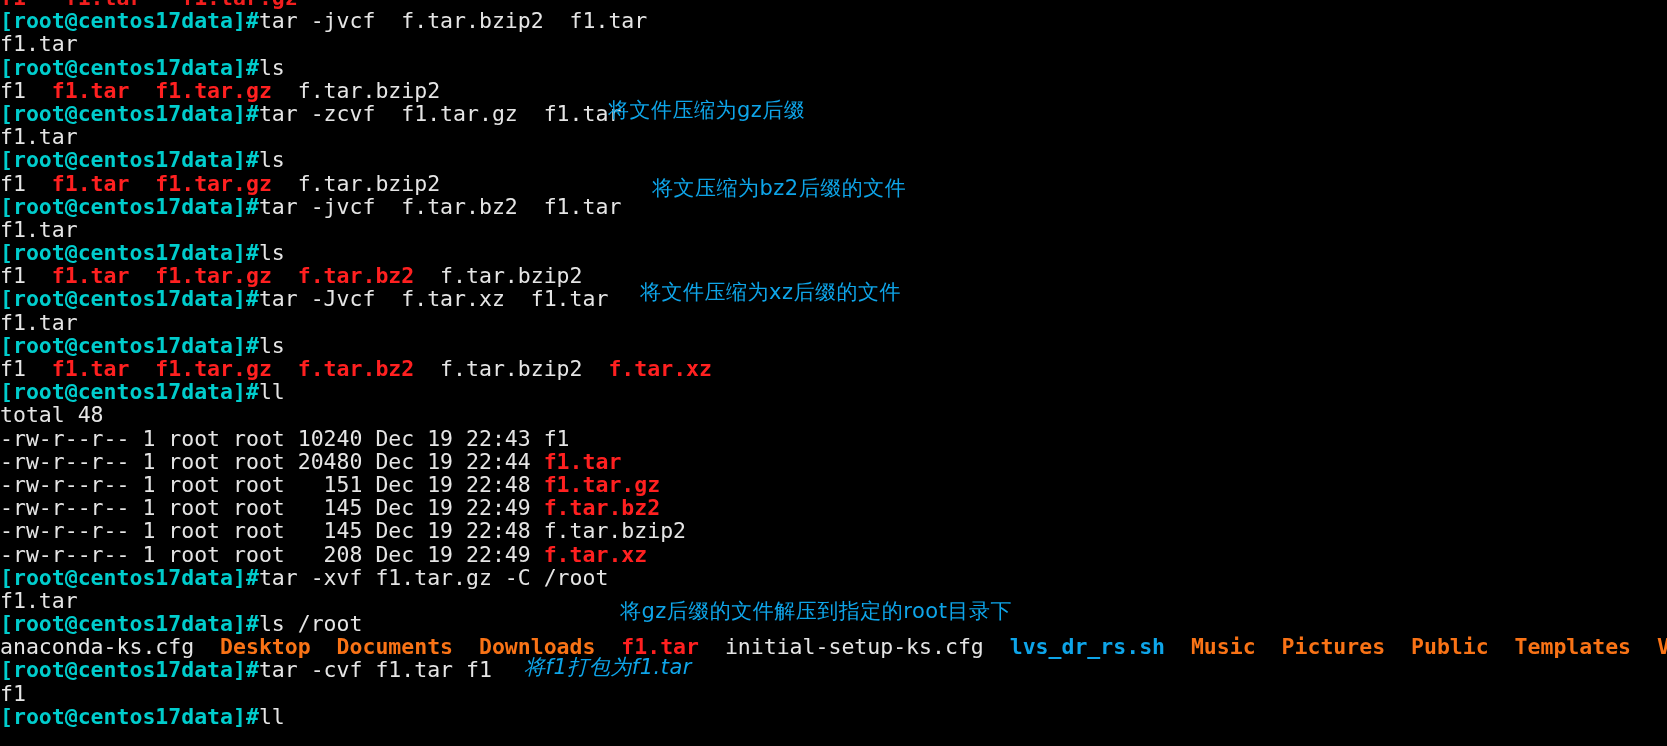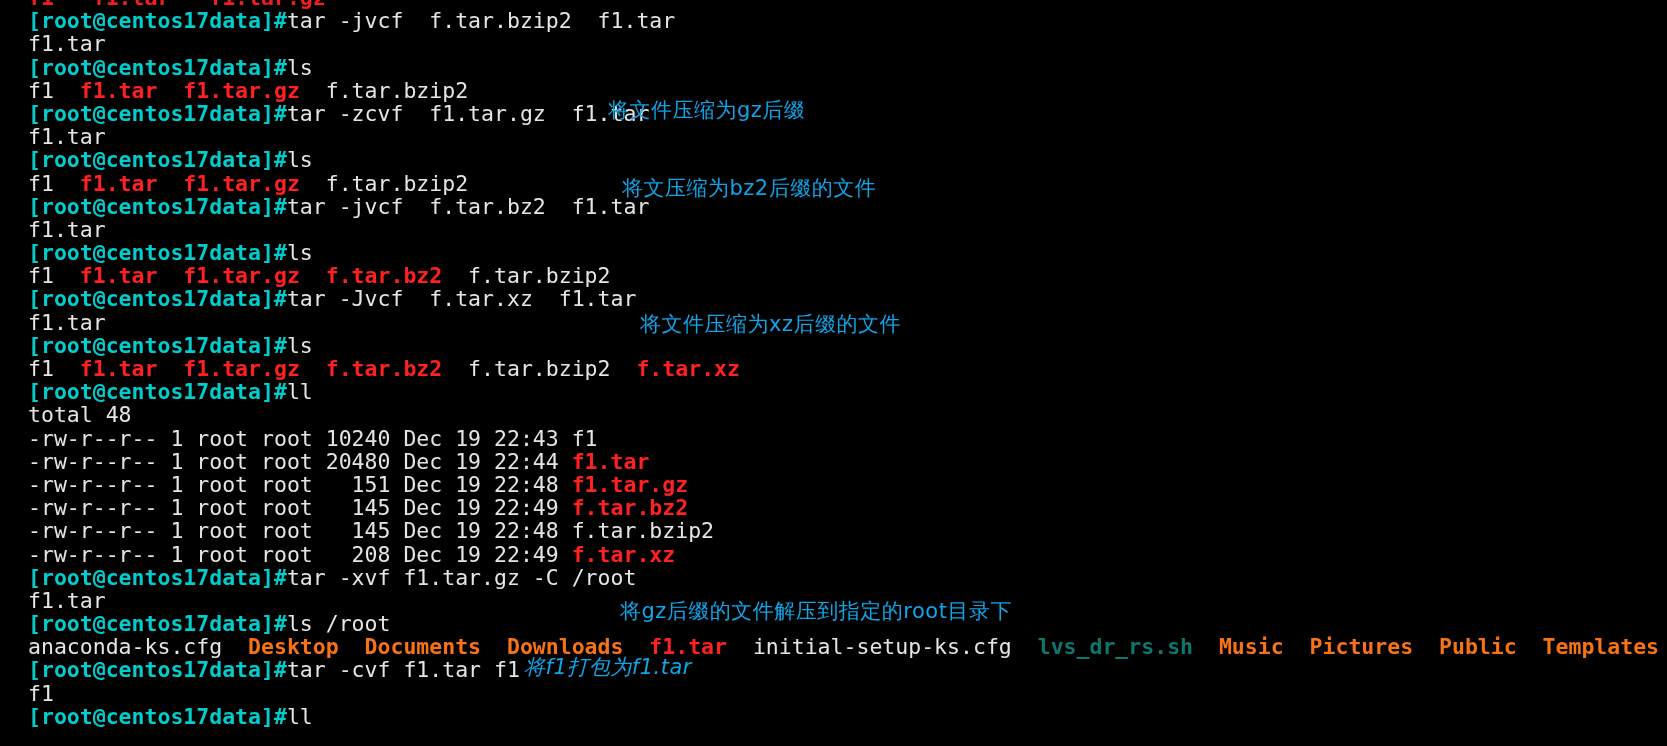--- a/index.html
+++ b/index.html
@@ -28,28 +28,27 @@
     width: 1667px;
     font-size: 21.5px;
     line-height: 23.2px;
     letter-spacing: 0px;
     white-space: pre;
   }
   .line {
     height: 23.2px;
     white-space: pre;
     position: relative;
-    padding-left: 28px;
   }
   
   .c-prompt   { color: #00cdcd; font-weight: bold; }
   .c-plain    { color: #e5e5e5; }
   .c-archive  { color: #ff2020; font-weight: bold; }
   .c-dir      { color: #f97316; font-weight: bold; }
-  .c-exec     { color: #0f766e; font-weight: bold; }
+  .c-exec     { color: #0ea5e9; font-weight: bold; }
 
   
   .note {
     position: absolute;
     font-family: "DejaVu Sans", "Liberation Sans", sans-serif;
     font-size: 21px;
     line-height: 20px;
     color: #0ea5e9;
     white-space: pre;
     letter-spacing: 0.5px;
@@ -58,18 +57,18 @@
     opacity: 0.95;
   }
 </style>
 </head>
 <body>
 
 <div id="terminal">
   <div class="screen" id="screen"><div class="line partial-top"><span class="c-archive">f1   f1.tar   f1.tar.gz</span></div><div class="line"><span class="c-prompt">[root@centos17data]#</span><span class="c-plain">tar -jvcf  f.tar.bzip2  f1.tar</span></div><div class="line"><span class="c-plain">f1.tar</span></div><div class="line"><span class="c-prompt">[root@centos17data]#</span><span class="c-plain">ls</span></div><div class="line"><span class="c-plain">f1</span><span class="c-plain">  </span><span class="c-archive">f1.tar</span><span class="c-plain">  </span><span class="c-archive">f1.tar.gz</span><span class="c-plain">  f.tar.bzip2</span></div><div class="line"><span class="c-prompt">[root@centos17data]#</span><span class="c-plain">tar -zcvf  f1.tar.gz  f1.tar</span></div><div class="line"><span class="c-plain">f1.tar</span></div><div class="line"><span class="c-prompt">[root@centos17data]#</span><span class="c-plain">ls</span></div><div class="line"><span class="c-plain">f1</span><span class="c-plain">  </span><span class="c-archive">f1.tar</span><span class="c-plain">  </span><span class="c-archive">f1.tar.gz</span><span class="c-plain">  f.tar.bzip2</span></div><div class="line"><span class="c-prompt">[root@centos17data]#</span><span class="c-plain">tar -jvcf  f.tar.bz2  f1.tar</span></div><div class="line"><span class="c-plain">f1.tar</span></div><div class="line"><span class="c-prompt">[root@centos17data]#</span><span class="c-plain">ls</span></div><div class="line"><span class="c-plain">f1</span><span class="c-plain">  </span><span class="c-archive">f1.tar</span><span class="c-plain">  </span><span class="c-archive">f1.tar.gz</span><span class="c-plain">  </span><span class="c-archive">f.tar.bz2</span><span class="c-plain">  f.tar.bzip2</span></div><div class="line"><span class="c-prompt">[root@centos17data]#</span><span class="c-plain">tar -Jvcf  f.tar.xz  f1.tar</span></div><div class="line"><span class="c-plain">f1.tar</span></div><div class="line"><span class="c-prompt">[root@centos17data]#</span><span class="c-plain">ls</span></div><div class="line"><span class="c-plain">f1</span><span class="c-plain">  </span><span class="c-archive">f1.tar</span><span class="c-plain">  </span><span class="c-archive">f1.tar.gz</span><span class="c-plain">  </span><span class="c-archive">f.tar.bz2</span><span class="c-plain">  f.tar.bzip2  </span><span class="c-archive">f.tar.xz</span></div><div class="line"><span class="c-prompt">[root@centos17data]#</span><span class="c-plain">ll</span></div><div class="line"><span class="c-plain">total 48</span></div><div class="line"><span class="c-plain">-rw-r--r-- 1 root root 10240 Dec 19 22:43 f1</span></div><div class="line"><span class="c-plain">-rw-r--r-- 1 root root 20480 Dec 19 22:44 </span><span class="c-archive">f1.tar</span></div><div class="line"><span class="c-plain">-rw-r--r-- 1 root root   151 Dec 19 22:48 </span><span class="c-archive">f1.tar.gz</span></div><div class="line"><span class="c-plain">-rw-r--r-- 1 root root   145 Dec 19 22:49 </span><span class="c-archive">f.tar.bz2</span></div><div class="line"><span class="c-plain">-rw-r--r-- 1 root root   145 Dec 19 22:48 f.tar.bzip2</span></div><div class="line"><span class="c-plain">-rw-r--r-- 1 root root   208 Dec 19 22:49 </span><span class="c-archive">f.tar.xz</span></div><div class="line"><span class="c-prompt">[root@centos17data]#</span><span class="c-plain">tar -xvf f1.tar.gz -C /root</span></div><div class="line"><span class="c-plain">f1.tar</span></div><div class="line"><span class="c-prompt">[root@centos17data]#</span><span class="c-plain">ls /root</span></div><div class="line"><span class="c-plain">anaconda-ks.cfg  </span><span class="c-dir">Desktop</span><span class="c-plain">  </span><span class="c-dir">Documents</span><span class="c-plain">  </span><span class="c-dir">Downloads</span><span class="c-plain">  </span><span class="c-archive">f1.tar</span><span class="c-plain">  initial-setup-ks.cfg  </span><span class="c-exec">lvs_dr_rs.sh</span><span class="c-plain">  </span><span class="c-dir">Music</span><span class="c-plain">  </span><span class="c-dir">Pictures</span><span class="c-plain">  </span><span class="c-dir">Public</span><span class="c-plain">  </span><span class="c-dir">Templates</span><span class="c-plain">  </span><span class="c-dir">V</span></div><div class="line"><span class="c-prompt">[root@centos17data]#</span><span class="c-plain">tar -cvf f1.tar f1</span></div><div class="line"><span class="c-plain">f1</span></div><div class="line"><span class="c-prompt">[root@centos17data]#</span><span class="c-plain">ll</span></div></div>
   <div id="annotation-layer">
       <div class="note" style="left: 608px; top: 100px;">将文件压缩为gz后缀</div>
-      <div class="note" style="left: 622px; top: 178px;">将文压缩为bz2后缀的文件</div>
-      <div class="note" style="left: 640px; top: 282px; margin-top: 32px;">将文件压缩为xz后缀的文件</div>
+      <div class="note" style="left: 652px; top: 178px;">将文压缩为bz2后缀的文件</div>
+      <div class="note" style="left: 640px; top: 282px;">将文件压缩为xz后缀的文件</div>
       <div class="note" style="left: 620px; top: 553px; margin-top: 48px;">将gz后缀的文件解压到指定的root目录下</div>
       <div class="note" style="left: 524px; top: 657px; font-style: italic;">将f1打包为f1.tar</div>
     </div>
 </div>
 
 </body></html>

